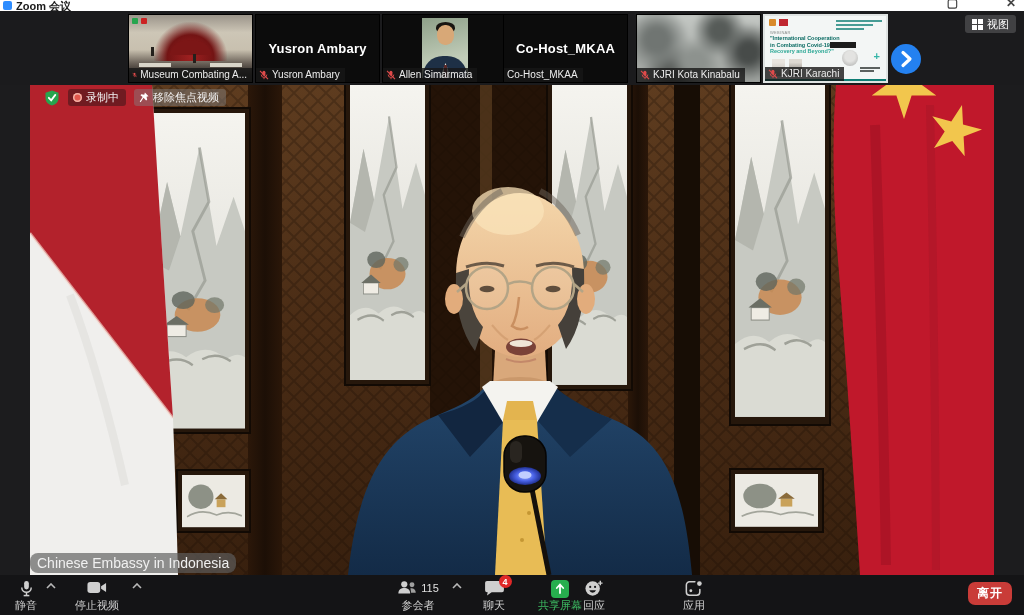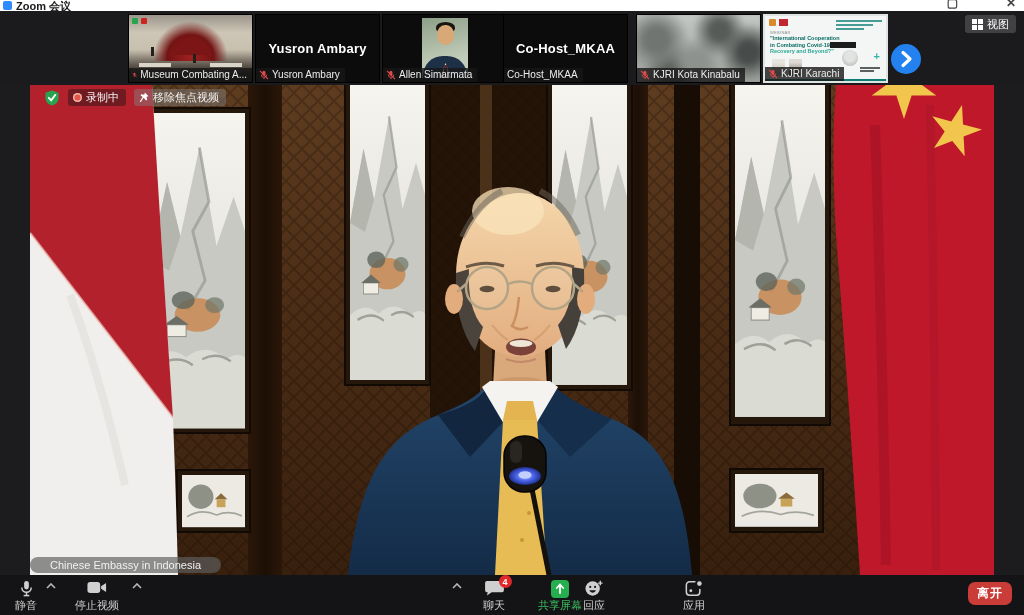--- a/index.html
+++ b/index.html
@@ -69,21 +69,21 @@
   .view-btn { position:absolute; right:8px; top:4px; height:18px; display:flex; align-items:center; gap:4px; background:rgba(72,72,74,.85); border-radius:3px; padding:0 7px; color:#fff; font-size:11px; }
 
   
   .video { position:absolute; left:30px; top:85px; width:964px; height:490px; background:#ec4899; overflow:hidden; }
   .video svg.scene { position:absolute; inset:0; display:block; }
   .badge-row { position:absolute; left:14px; top:4px; display:flex; align-items:center; gap:8px; }
   .shield { width:16px; height:16px; }
   .chip { display:flex; align-items:center; gap:4px; background:rgba(20,20,20,.42); border-radius:3px; padding:1px 7px 2px 5px; color:#f2f2f2; font-size:11px; height:17px; }
   .chip.focus { background:rgba(130,130,130,.45); }
   .rec-dot { width:9px; height:9px; border-radius:50%; background:#e2574d; box-shadow:inset 0 0 0 1.5px #f2b1a6; }
-  .speaker-label { position:absolute; left:0; bottom:2px; background:rgba(95,95,95,.68); color:#f0f0f0; font-size:11px; padding:2px 20px;border-radius:8px; }
+  .speaker-label { position:absolute; left:0; bottom:2px; background:rgba(95,95,95,.68); color:#f0f0f0; font-size:14px; padding:2px 7px;border-radius:8px; }
 
   
   .toolbar { position:absolute; left:0; bottom:0; width:1024px; height:40px; background:#141416; }
   .tool { position:absolute; top:2px; height:36px; display:flex; flex-direction:column; align-items:center; justify-content:space-between; padding:3px 0 2px; color:#cfcfcf; font-size:11px; }
   .tool .lbl { line-height:11px; white-space:nowrap; }
   .tool.green .lbl { color:#3dbb62; }
   .caret { position:absolute; top:8px; }
   .iconrow { display:flex; align-items:center; gap:4px; }
   .cnt { font-size:11px; color:#e0e0e0; }
   .chatwrap { position:relative; }
@@ -414,20 +414,32 @@
       <svg width="20" height="15" viewBox="0 0 22 15">
         <rect x="0.5" y="1.5" width="14" height="12" rx="3" fill="#cfcfcf"></rect>
         <path d="M15.5,6 L21,2.5 L21,12.5 L15.5,9 Z" fill="#cfcfcf"></path>
       </svg>
       <span class="lbl">停止视频</span>
     </div>
     <svg class="caret" style="left:132px;" width="10" height="6" viewBox="0 0 10 6">
       <path d="M1,5 L5,1 L9,5" stroke="#b8b8b8" stroke-width="1.6" fill="none"></path>
     </svg>
 
+    <div class="tool" style="left:383px;width:70px;">
+      <div class="iconrow">
+        <svg width="20" height="15" viewBox="0 0 22 15">
+          <circle cx="8" cy="4" r="3.4" fill="#cfcfcf"></circle>
+          <path d="M1.5,14 C1.5,9.8 4.4,8 8,8 C11.6,8 14.5,9.8 14.5,14 Z" fill="#cfcfcf"></path>
+          <circle cx="16.5" cy="4.5" r="2.7" fill="#9f9f9f"></circle>
+          <path d="M14.8,8.3 C17.9,8.1 20.6,9.6 20.6,13.4 L15.5,13.4" fill="#9f9f9f"></path>
+        </svg>
+        <span class="cnt">115</span>
+      </div>
+      <span class="lbl">参会者</span>
+    </div>
     <svg class="caret" style="left:452px;" width="10" height="6" viewBox="0 0 10 6">
       <path d="M1,5 L5,1 L9,5" stroke="#b8b8b8" stroke-width="1.6" fill="none"></path>
     </svg>
 
     <div class="tool" style="left:472px;width:44px;">
       <div class="chatwrap">
         <svg width="19" height="16" viewBox="0 0 20 17">
           <path d="M2,1 H18 A2,2 0 0 1 20,3 V11 A2,2 0 0 1 18,13 H7 L2,16.5 L2.8,13 H2 A2,2 0 0 1 0,11 V3 A2,2 0 0 1 2,1 Z" fill="#cfcfcf"></path>
         </svg>
         <span class="chat-badge">4</span>

